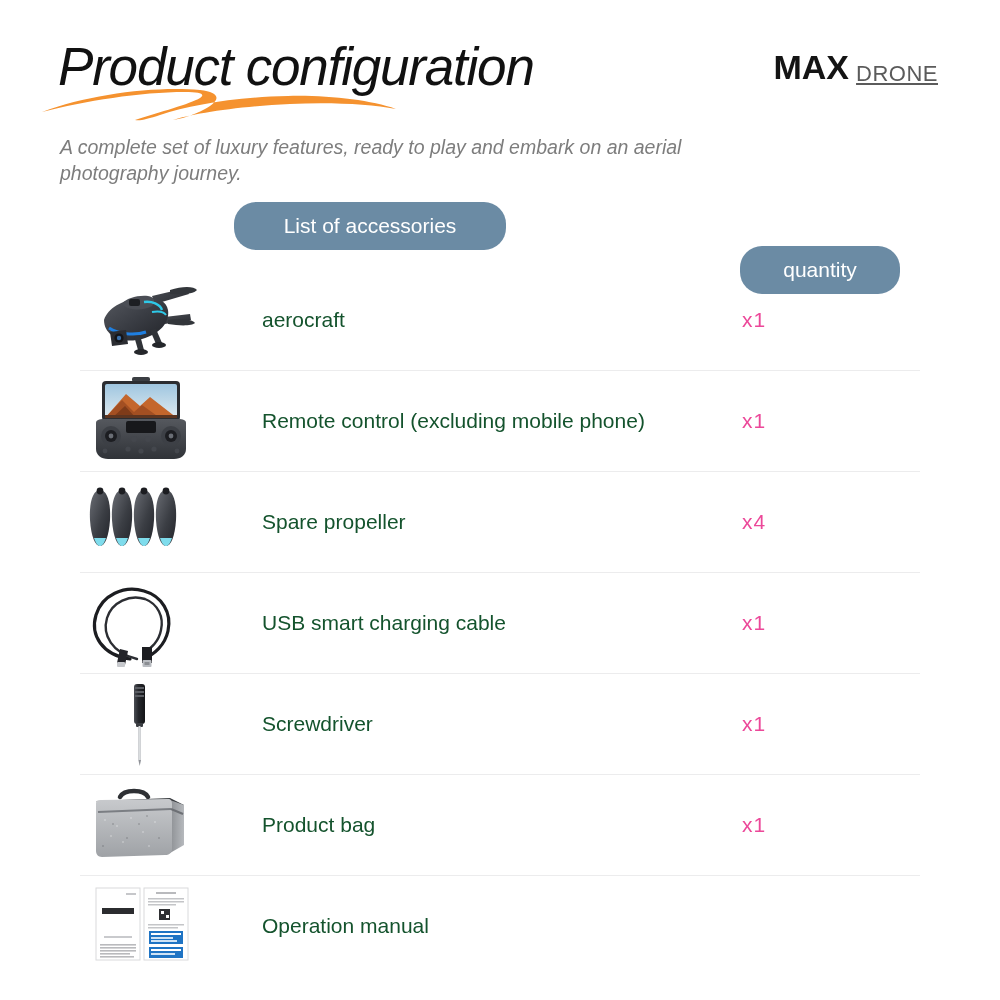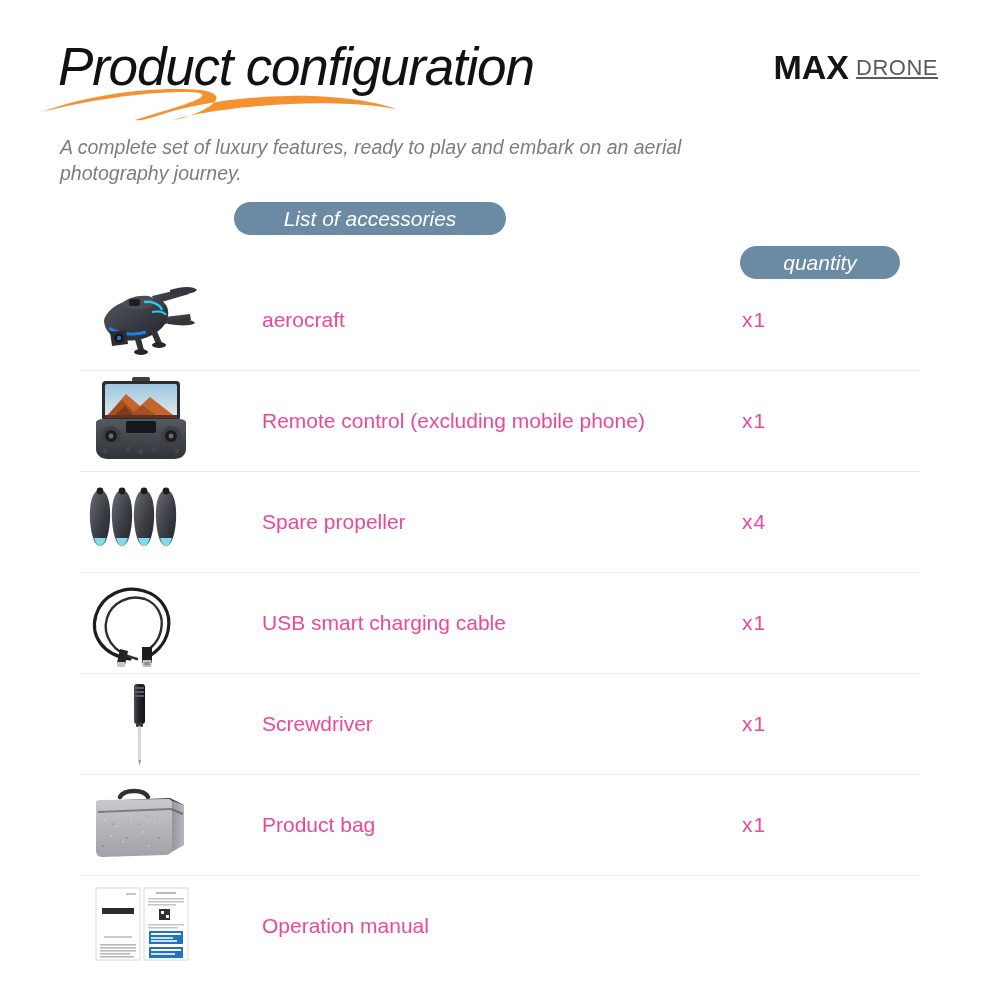--- a/index.html
+++ b/index.html
@@ -37,21 +37,21 @@
     top: 82px;
     width: 360px;
     height: 42px;
     pointer-events: none;
   }
   .logo {
     position: absolute;
     right: 62px;
     top: 48px;
     display: flex;
-    align-items: center;
+    align-items: flex-end;
     white-space: nowrap;
   }
   .logo-max {
     font-size: 34px;
     font-weight: 700;
     color: #141414;
     letter-spacing: 0px;
   }
   .logo-drone {
     font-size: 22px;
@@ -79,23 +79,22 @@
   }
   .pill {
     position: absolute;
     background: #6b8ba4;
     color: #ffffff;
     border-radius: 22px;
     display: flex;
     align-items: center;
     justify-content: center;
     font-size: 21px;
-    height: 33px;
+    height: 48px;
     top: 2px;
-    font-style: italic;
   }
   .pill-accessories { left: 234px; width: 272px; }
   .pill-quantity    { left: 740px; width: 160px; margin-top: 44px; }
 
   
   .rows {
     position: relative;
     margin-top: 8px;
   }
   .row {
@@ -111,21 +110,21 @@
   .row-thumb {
     width: 120px;
     min-width: 120px;
     height: 92px;
     position: relative;
     margin-left: 2px;
   }
   .row-label {
     flex: 1;
     font-size: 21px;
-    color: #ec4899;
+    color: #14532d;
     padding-left: 60px;
   }
   .row-qty {
     width: 150px;
     min-width: 150px;
     text-align: left;
     font-size: 21px;
     color: #ec4899;
     font-weight: 300;
     letter-spacing: 1px;

